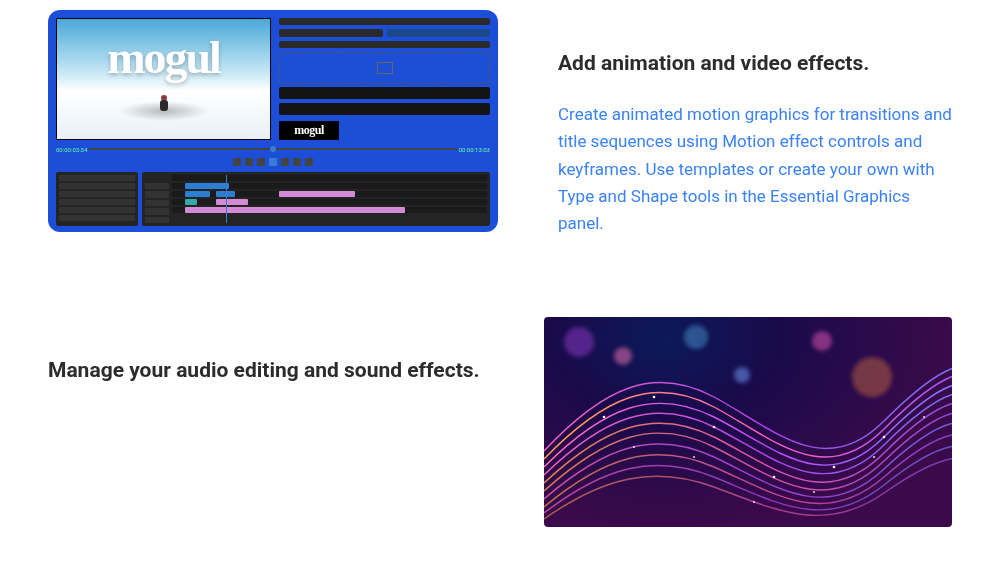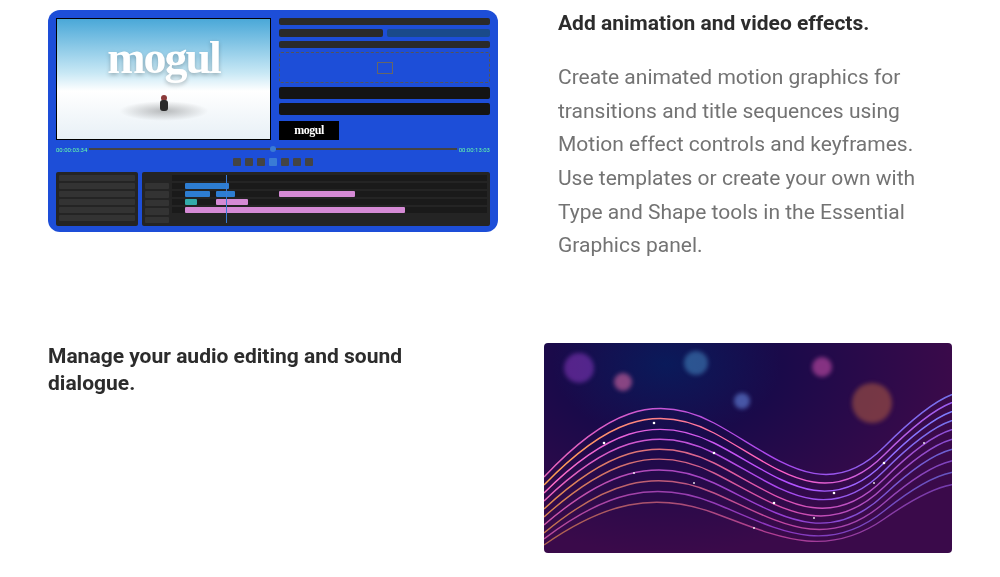--- a/index.html
+++ b/index.html
@@ -10,33 +10,33 @@
     font-family: -apple-system, BlinkMacSystemFont, "Segoe UI", Roboto, Helvetica, Arial, sans-serif;
     color: #2c2c2c;
     padding: 10px 48px 30px 48px;
   }
   .row {
     display: flex;
     gap: 60px;
     align-items: flex-start;
     margin-bottom: 80px;
   }
-  .col-text { flex: 1; }
+  .col-text { flex: 1; margin-top: 40px; }
   .col-img { flex: 0 0 auto; }
   h2 {
     font-size: 21px;
     font-weight: 700;
     color: #2c2c2c;
     margin-bottom: 24px;
     line-height: 1.3;
   }
   p {
-    font-size: 21px;
+    font-size: 17px;
     line-height: 1.6;
-    color: #737373;
+    color: #3b82f6;
   }
 
   
   .editor {
     width: 450px;
     height: 222px;
     background: #1d4ed8;
     border-radius: 12px;
     position: relative;
     overflow: hidden;
@@ -268,21 +268,21 @@
     </div>
   </div>
   <div class="col-text">
     <h2>Add animation and video effects.</h2>
     <p>Create animated motion graphics for transitions and title sequences using Motion effect controls and keyframes. Use templates or create your own with Type and Shape tools in the Essential Graphics panel.</p>
   </div>
 </div>
 
 <div class="row" style="margin-bottom:0">
   <div class="col-text">
-    <h2>Manage your audio editing and sound dialogue.</h2>
+    <h2>Manage your audio editing and sound effects.</h2>
   </div>
   <div class="col-img">
     <div class="wave-vis">
       <div class="bokeh" style="top:10px;left:20px;width:30px;height:30px;background:rgba(200,80,255,.35)"></div>
       <div class="bokeh" style="top:30px;left:70px;width:18px;height:18px;background:rgba(255,120,180,.5)"></div>
       <div class="bokeh" style="top:8px;left:140px;width:24px;height:24px;background:rgba(100,200,255,.35)"></div>
       <div class="bokeh" style="top:40px;right:60px;width:40px;height:40px;background:rgba(255,140,60,.35)"></div>
       <div class="bokeh" style="top:14px;right:120px;width:20px;height:20px;background:rgba(255,100,200,.45)"></div>
       <div class="bokeh" style="top:50px;left:190px;width:16px;height:16px;background:rgba(120,160,255,.5)"></div>
       <svg viewBox="0 0 408 210" preserveAspectRatio="none">

